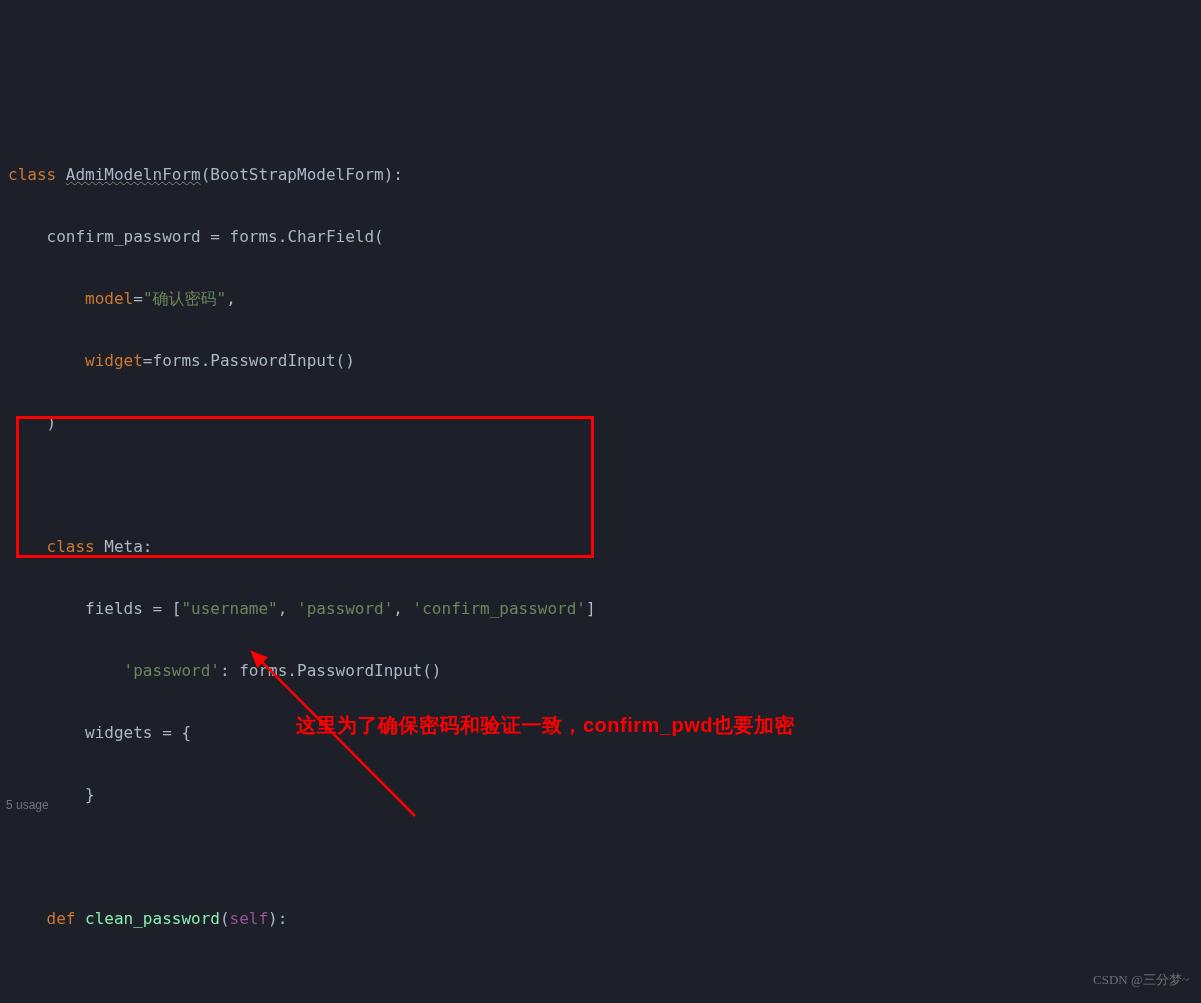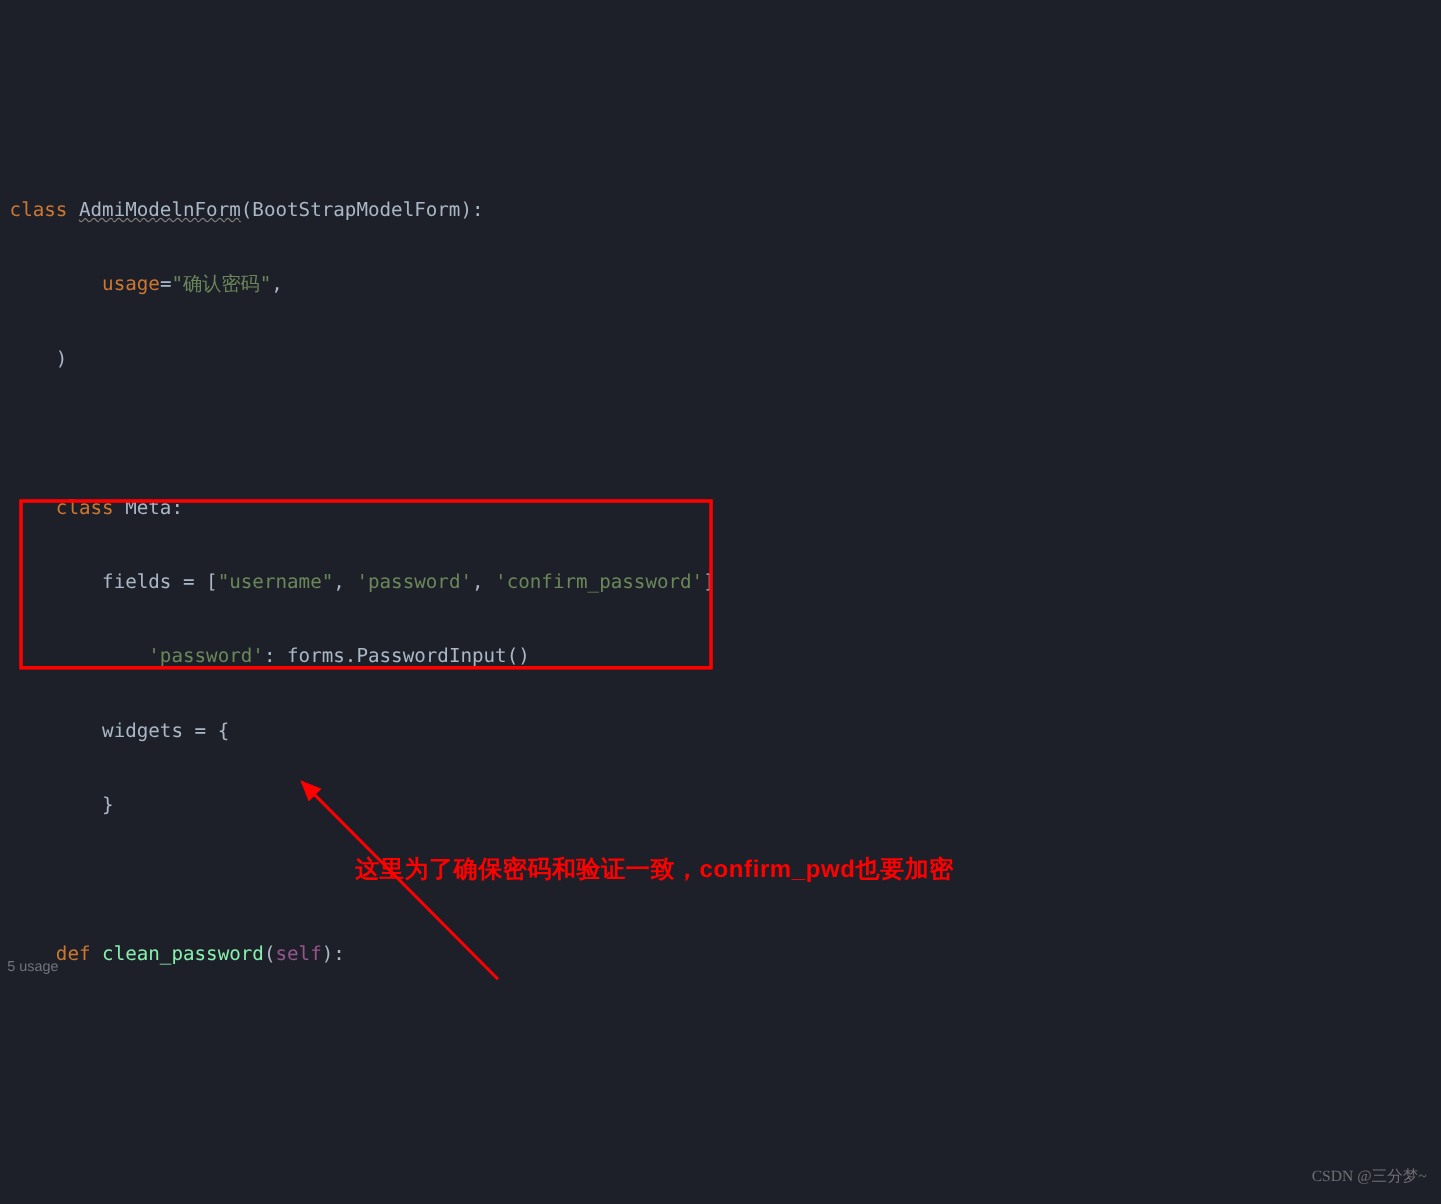--- a/index.html
+++ b/index.html
@@ -76,21 +76,23 @@
     opacity: 0.65;
   }
 </style>
 </head>
 <body>
 
 
 
 <div class="code-container">
 <div><span class="kw">class </span><span class="default wavy">AdmiModelnForm</span><span class="default">(</span><span class="default">BootStrapModelForm</span><span class="default">):</span></div>
-<div><span>        </span><span class="kw">usage</span><span class="default">=</span><span class="str">"确认密码"</span><span class="default">,</span></div>
+<div><span>    </span><span class="default">confirm_password </span><span class="default">= </span><span class="default">forms</span><span class="default">.</span><span class="default">CharField</span><span class="default">(</span></div>
+<div><span>        </span><span class="kw">model</span><span class="default">=</span><span class="str">"确认密码"</span><span class="default">,</span></div>
+<div><span>        </span><span class="kw">widget</span><span class="default">=</span><span class="default">forms</span><span class="default">.</span><span class="default">PasswordInput</span><span class="default">()</span></div>
 <div><span>    </span><span class="default">)</span></div>
 <div> </div>
 <div><span>    </span><span class="kw">class </span><span class="default">Meta</span><span class="default">:</span></div>
 <div><span>        </span><span class="default">fields </span><span class="default">= [</span><span class="str">"username"</span><span class="default">, </span><span class="str">'password'</span><span class="default">, </span><span class="str">'confirm_password'</span><span class="default">]</span></div>
 <div><span>            </span><span class="str">'password'</span><span class="default">: </span><span class="default">forms</span><span class="default">.</span><span class="default">PasswordInput</span><span class="default">()</span></div>
 <div><span>        </span><span class="default">widgets </span><span class="default">= {</span></div>
 <div><span>        </span><span class="default">}</span></div>
 <div> </div>
 <div><span>    </span><span class="kw">def </span><span class="fn">clean_password</span><span class="default">(</span><span class="self">self</span><span class="default">):</span></div>
 

